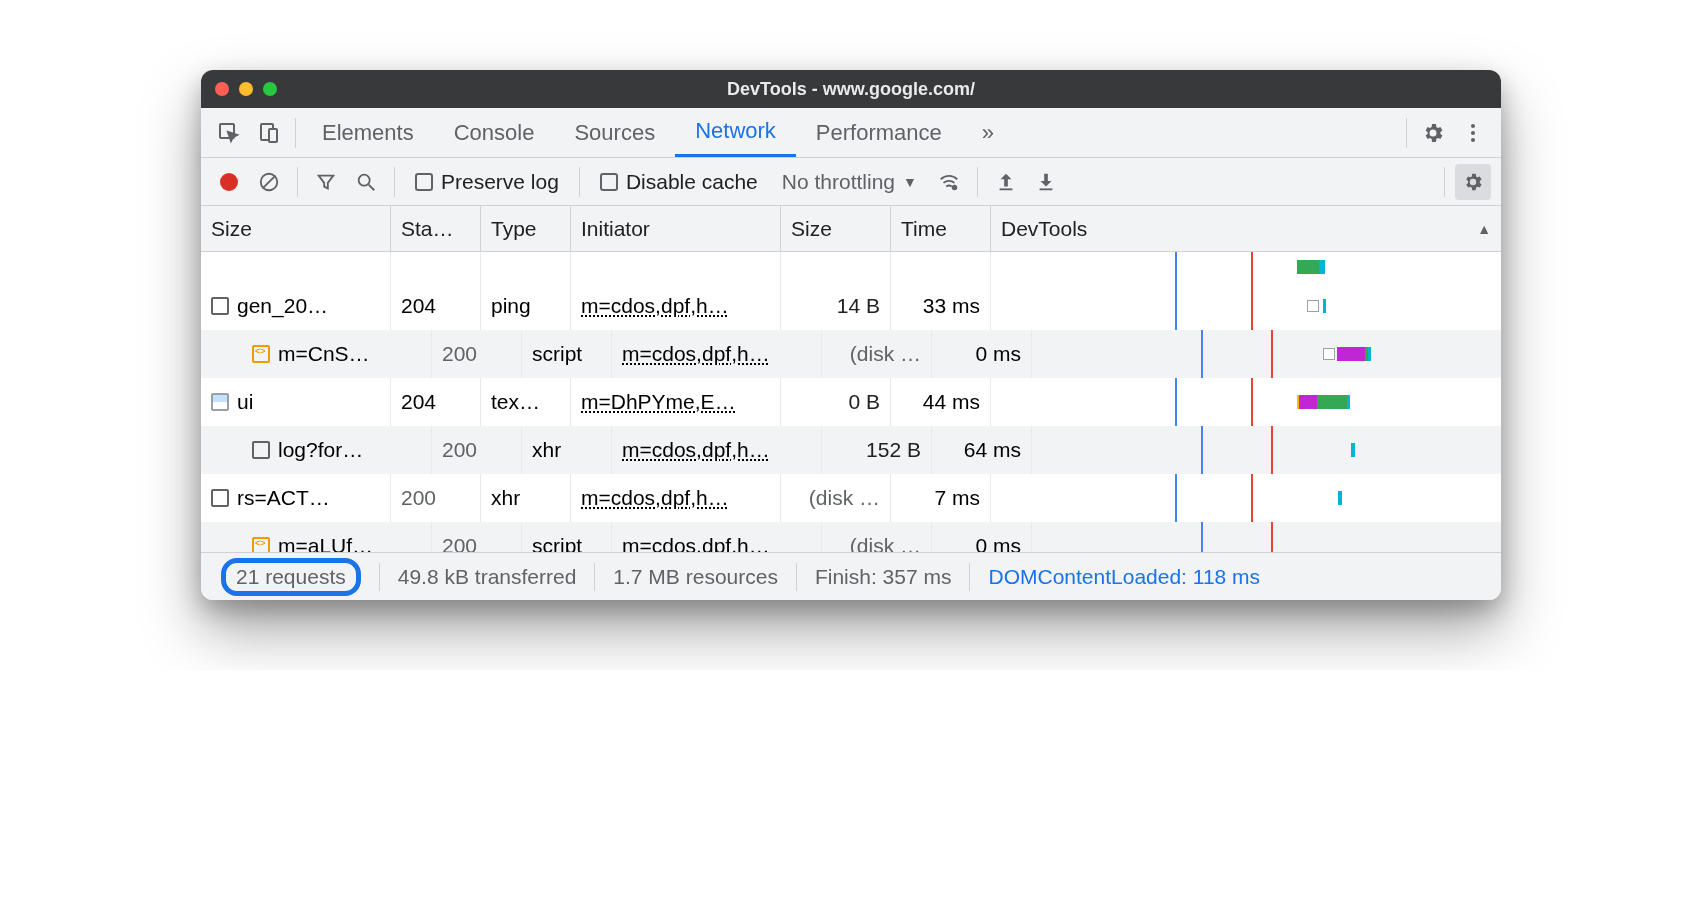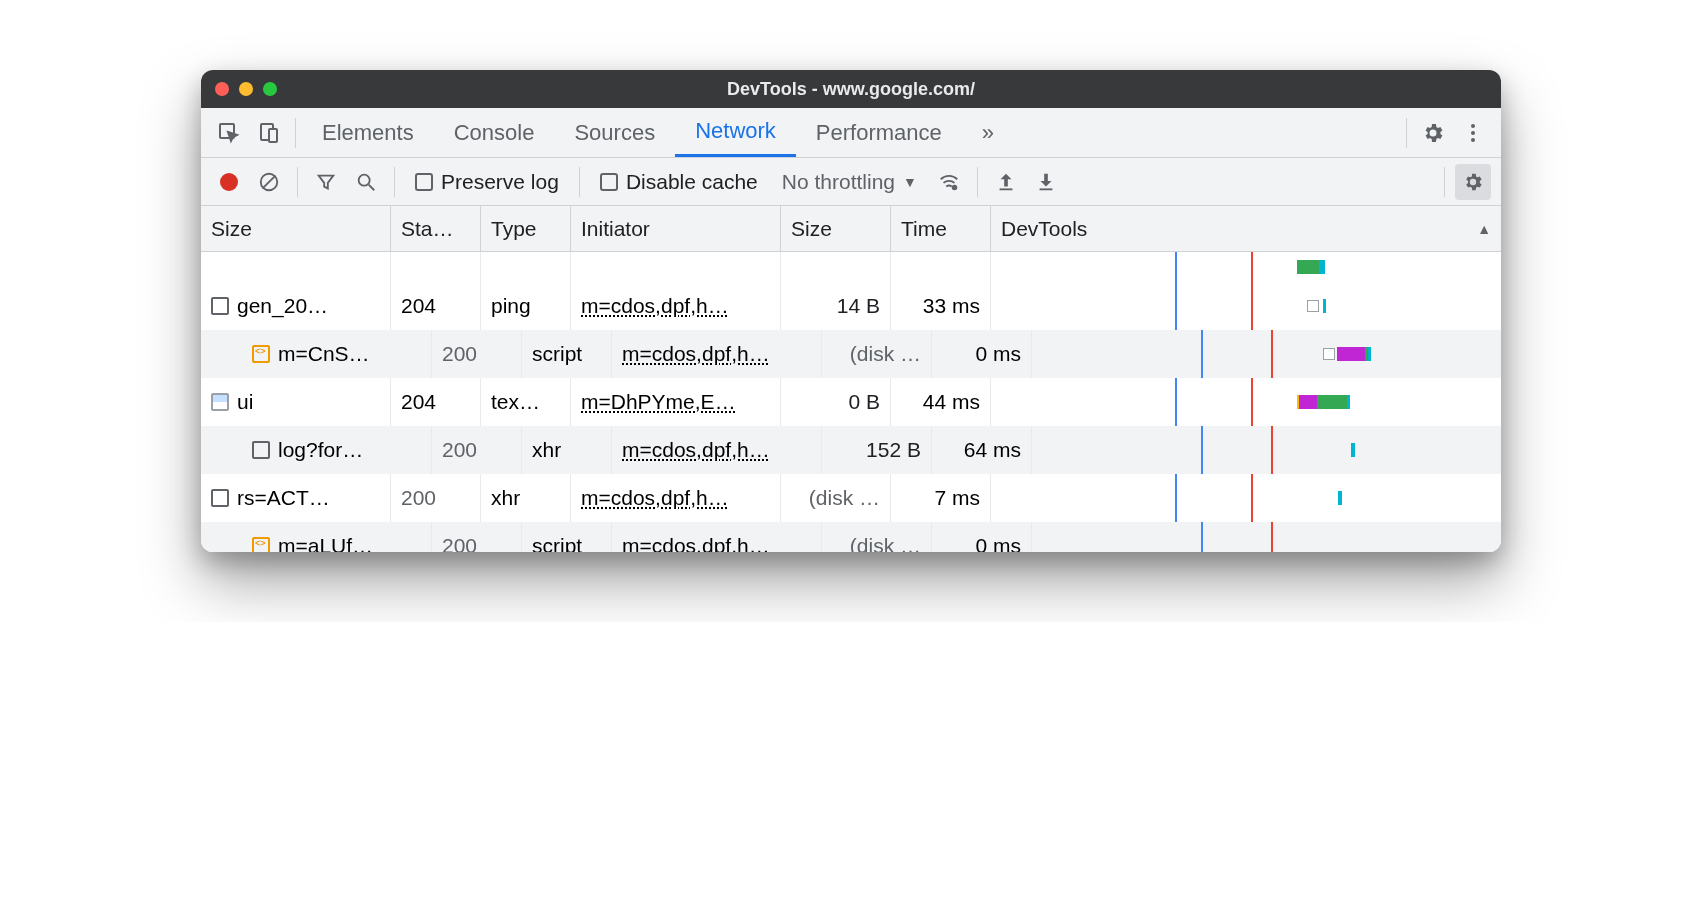--- a/index.html
+++ b/index.html
@@ -392,14 +392,23 @@
           <div class="size-cell">(disk …</div>
           <div class="time-cell">0 ms</div>
           <div class="wf">
             <div class="wf-line-blue" style="left: 36%;"></div>
             <div class="wf-line-red" style="left: 51%;"></div>
           </div>
         </div>
       </div>
   </div>
 
+  <div class="statusbar">
+    <div class="stat">
+      <span class="highlight-ring">21 requests</span>
+    </div>
+    <div class="stat">49.8 kB transferred</div>
+    <div class="stat">1.7 MB resources</div>
+    <div class="stat">Finish: 357 ms</div>
+    <div class="stat dom">DOMContentLoaded: 118 ms</div>
+  </div>
 
 </div>
 
 </body></html>

